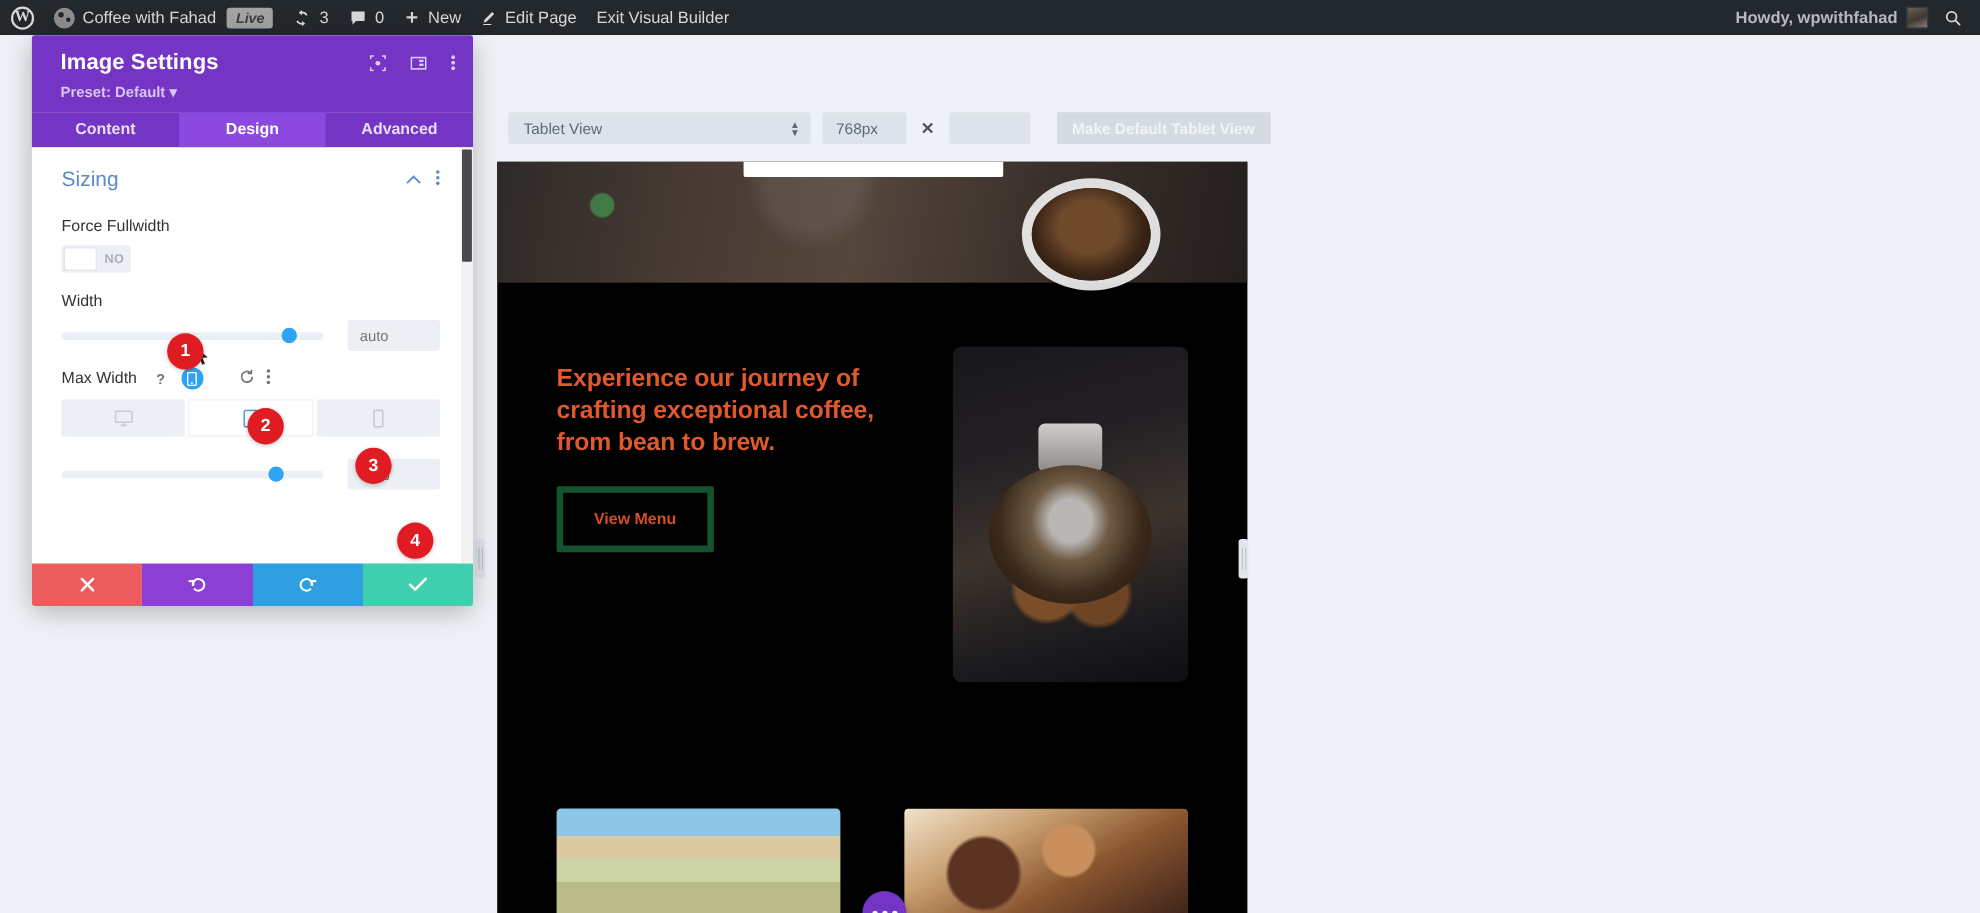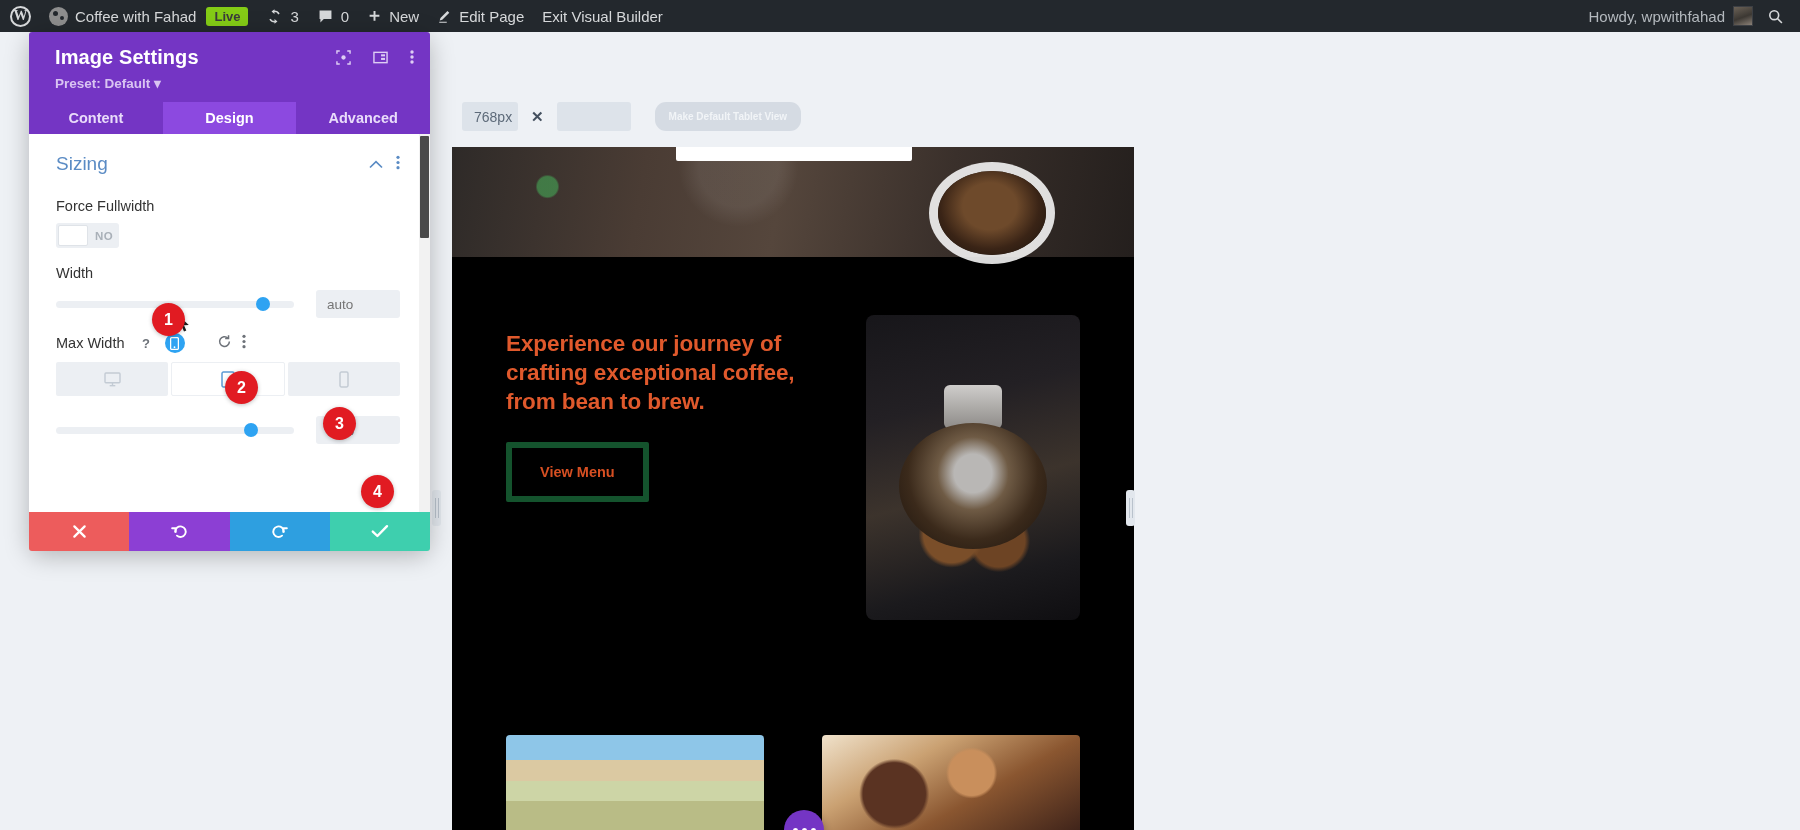--- a/index.html
+++ b/index.html
@@ -36,27 +36,28 @@
   }
   .site-icon::before {
     content: ""; position: absolute; left: 4px; top: 4px;
     width: 5px; height: 5px; border-radius: 50%; background: #23282d;
   }
   .site-icon::after {
     content: ""; position: absolute; left: 11px; top: 9px;
     width: 4px; height: 4px; border-radius: 50%; background: #23282d;
   }
   .live-badge {
-    background: #84cc16; color: #3b3b3b;
+    background: #a3a3a3; color: #3b3b3b;
     font-size: 13px; font-weight: 600;
     padding: 2px 8px; border-radius: 3px;
     margin-left: 3px;
+    font-style: italic;
   }
   .howdy-wrap {
-    margin-left: auto; display: flex; align-items: center;
+    margin-left: auto; display: flex; align-items: center; font-weight: bold;
   }
   .avatar-sm {
     width: 20px; height: 20px; margin-left: 8px;
     background: linear-gradient(160deg,#6b6257 0%, #3c3833 55%, #8a8076 100%);
     border: 1px solid #3c3f44;
   }
   .search-ab {
     padding: 0 16px 0 14px; display: flex; align-items: center;
   }
 
@@ -229,30 +230,30 @@
   .sel-view {
     width: 275px; height: 29px; background: #dde3ea;
     border-radius: 3px; display: flex; align-items: center;
     padding: 0 10px 0 14px; font-size: 14px; color: #5d6a79;
   }
   .sel-arrows {
     margin-left: auto; font-size: 9px; line-height: 8px;
     color: #5d6a79; text-align: center;
   }
   .px-input {
-    width: 56px; height: 29px; background: #dde3ea; border-radius: 3px;
+    width: 76px; height: 29px; background: #dde3ea; border-radius: 3px;
     display: flex; align-items: center; padding: 0 12px;
     font-size: 14px; color: #5d6a79;
   }
   .x-mark { color: #44505f; font-size: 15px; font-weight: 600; padding: 0 2px; }
   .px-input.empty { width: 74px; }
   .make-default-btn {
-    height: 29px; background: #d5dbe3; border-radius: 11px;
+    height: 29px; background: #d5dbe3; border-radius: 0;
     display: flex; align-items: center; padding: 0 14px;
-    font-size: 10px; color: #f1f4f7; font-weight: 600;
+    font-size: 14px; color: #f1f4f7; font-weight: 600;
     margin-left: 13px; white-space: nowrap;
   }
 
   .viewport {
     position: absolute; left: 0px; top: 115px;
     width: 682px; height: 683px;
     background: #000000; overflow: hidden;
   }
   .hero-img {
     width: 100%; height: 110px;
@@ -393,20 +394,24 @@
       <path d="M12.6 12.6 17 17" stroke="#d6d8da" stroke-width="1.9" fill="none" stroke-linecap="round"></path>
     </svg>
   </div>
 </div>
 
 <div class="canvas">
 
   <div class="preview-outer">
 
     <div class="resp-toolbar">
+      <div class="sel-view">
+        <span>Tablet View</span>
+        <span class="sel-arrows">▲<br>▼</span>
+      </div>
       <div class="px-input">
         <span>768px</span>
       </div>
       <span class="x-mark">✕</span>
       <div class="px-input empty">
         <span></span>
       </div>
       <div class="make-default-btn">
         <span>Make Default Tablet View</span>
       </div>

